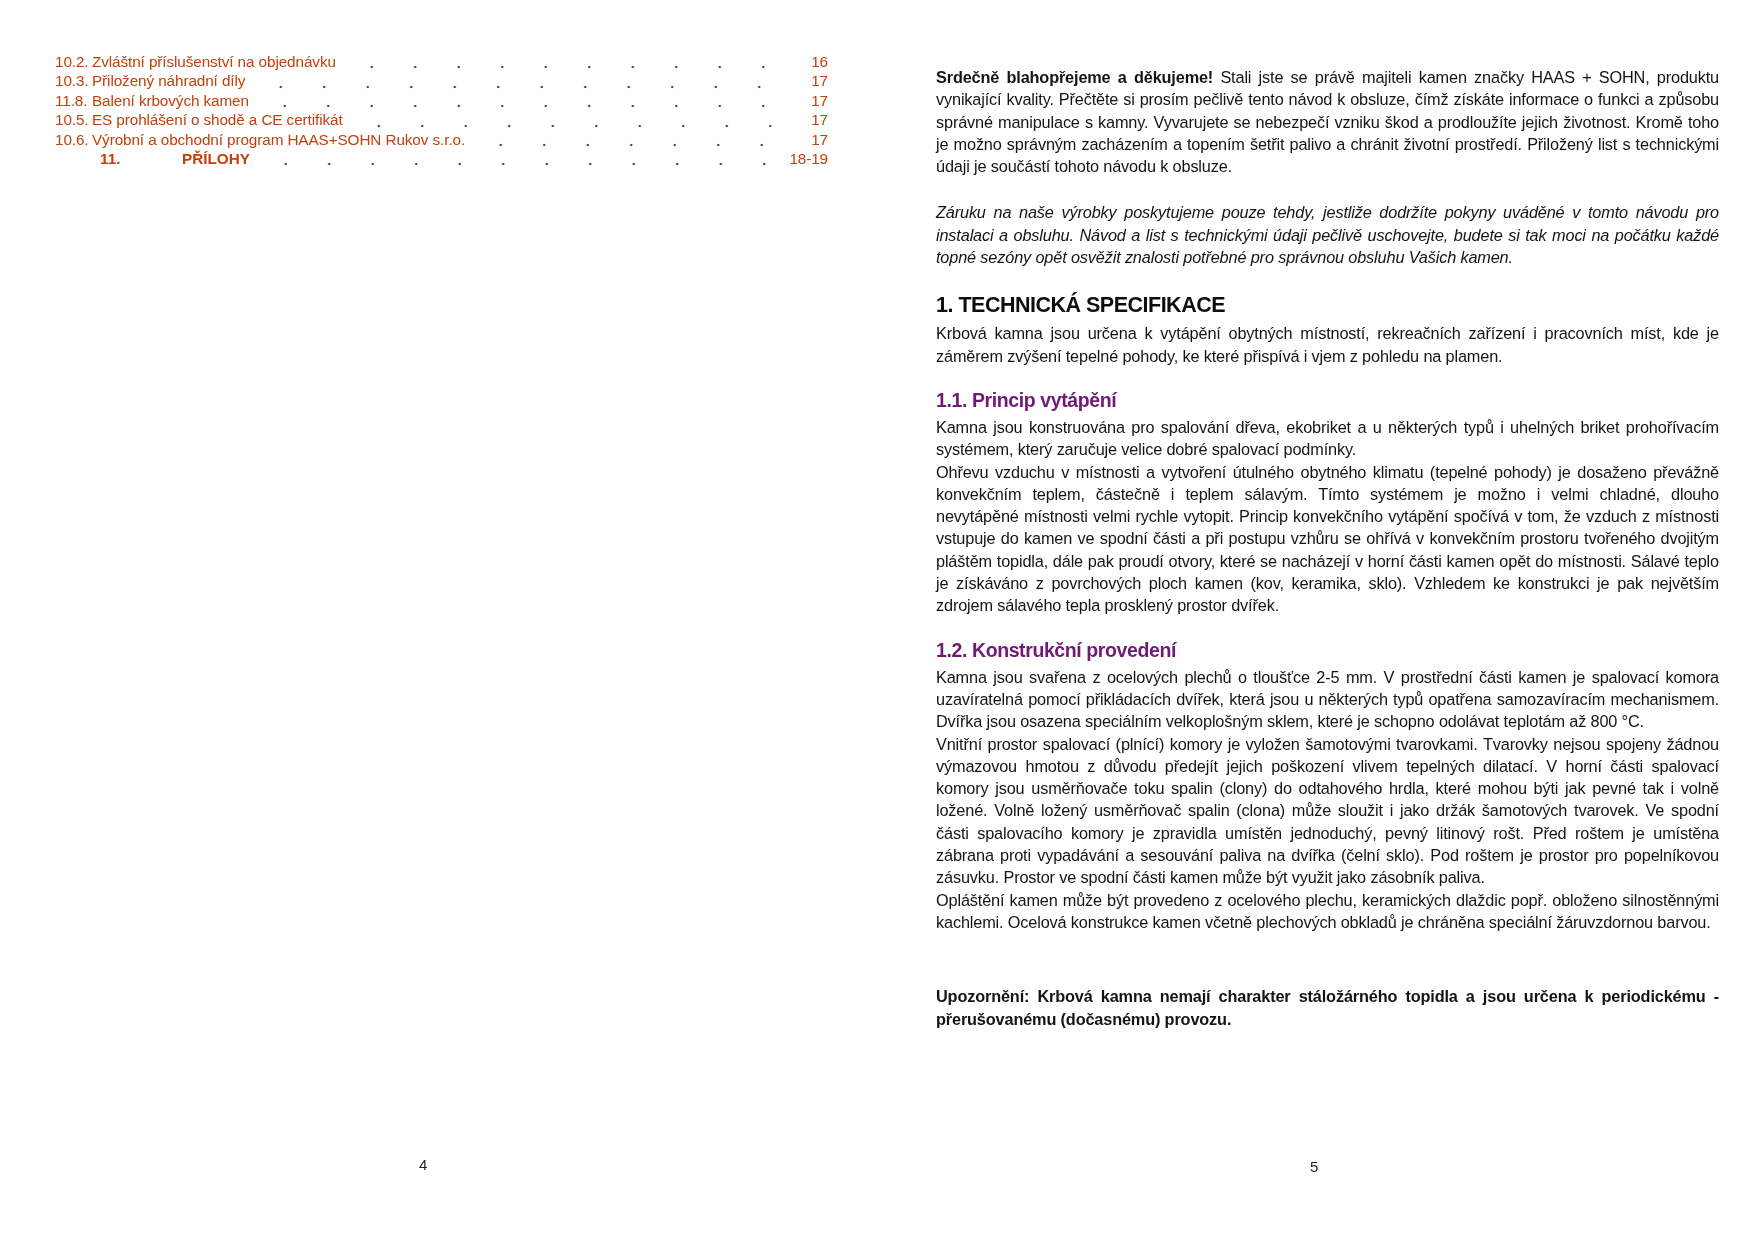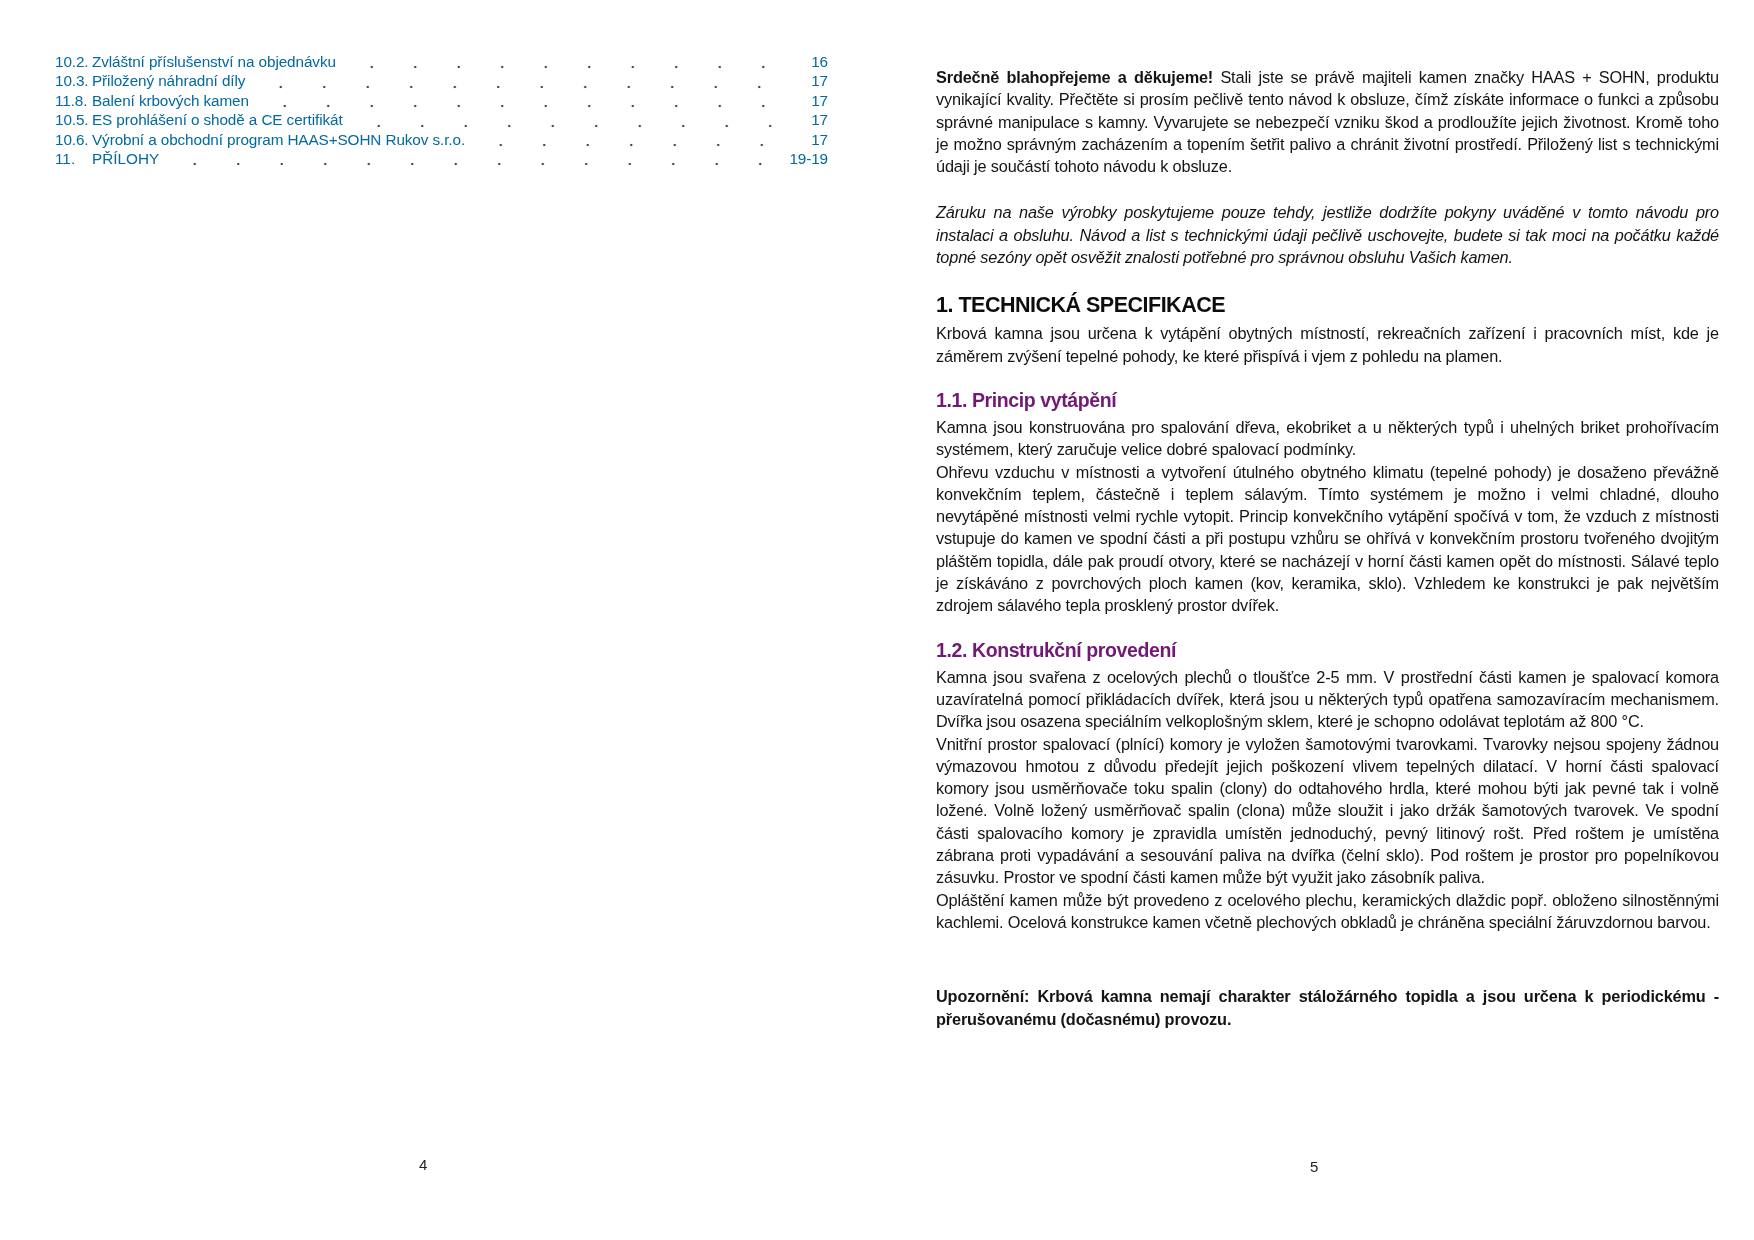--- a/index.html
+++ b/index.html
@@ -4,26 +4,26 @@
 <style>
   html,body{margin:0;padding:0;}
   body{
     width:1754px;height:1240px;background:#ffffff;overflow:hidden;position:relative;
     font-family:"Liberation Sans", sans-serif;color:#161616;
     -webkit-font-smoothing:antialiased;
   }
   
   .toc{
     position:absolute;left:55px;top:52px;width:773px;
-    font-size:15.3px;line-height:19.4px;letter-spacing:-0.1px;color:#0369a1;
+    font-size:15.3px;line-height:19.4px;letter-spacing:-0.1px;color:#c2410c;
   }
   .toc-row{display:flex;align-items:baseline;white-space:nowrap;}
   .toc-num{width:37px;flex:0 0 auto;}
   .toc-label{flex:0 0 auto;}
-  .toc-row.bold .toc-num,.toc-row.bold .toc-label{font-weight:normal;letter-spacing:0;}
+  .toc-row.bold .toc-num,.toc-row.bold .toc-label{font-weight:bold;letter-spacing:0;margin-left:45px;}
   .leader{
     flex:1 1 auto;height:14px;margin:0 10px 0 14px;align-self:flex-end;
     background-image:radial-gradient(circle, #4a4a4a 1.2px, transparent 1.6px);
     background-size:43.5px 4px;background-repeat:repeat-x;background-position:left bottom 2px;
   }
   .toc-page{flex:0 0 auto;min-width:46px;text-align:right;}
   
   .rightpage{
     position:absolute;left:936px;top:66px;width:783px;
     font-size:16.3px;line-height:22.3px;letter-spacing:-0.15px;color:#141414;
@@ -77,21 +77,21 @@
   <div class="toc-row">
     <span class="toc-num">10.6.</span>
     <span class="toc-label">Výrobní a obchodní program HAAS+SOHN Rukov s.r.o.</span>
     <span class="leader"></span>
     <span class="toc-page">17</span>
   </div>
   <div class="toc-row bold">
     <span class="toc-num">11.</span>
     <span class="toc-label">PŘÍLOHY</span>
     <span class="leader"></span>
-    <span class="toc-page">19-19</span>
+    <span class="toc-page">18-19</span>
   </div>
 </div>
 
 <div class="rightpage">
   <p><span class="lead-bold">Srdečně blahopřejeme a děkujeme!</span><span> Stali jste se právě majiteli kamen značky HAAS + SOHN, produktu vynikající kvality. Přečtěte si prosím pečlivě tento návod k obsluze, čímž získáte informace o funkci a způsobu správné manipulace s kamny. Vyvarujete se nebezpečí vzniku škod a prodloužíte jejich životnost. Kromě toho je možno správným zacházením a topením šetřit palivo a chránit životní prostředí. Přiložený list s technickými údaji je součástí tohoto návodu k obsluze.</span></p>
 
   <p class="para-gap">Záruku na naše výrobky poskytujeme pouze tehdy, jestliže dodržíte pokyny uváděné v tomto návodu pro instalaci a obsluhu. Návod a list s technickými údaji pečlivě uschovejte, budete si tak moci na počátku každé topné sezóny opět osvěžit znalosti potřebné pro správnou obsluhu Vašich kamen.</p>
 
   <h1 class="h-main">1. TECHNICKÁ SPECIFIKACE</h1>
   <p>Krbová kamna jsou určena k vytápění obytných místností, rekreačních zařízení i pracovních míst, kde je záměrem zvýšení tepelné pohody, ke které přispívá i vjem z pohledu na plamen.</p>

